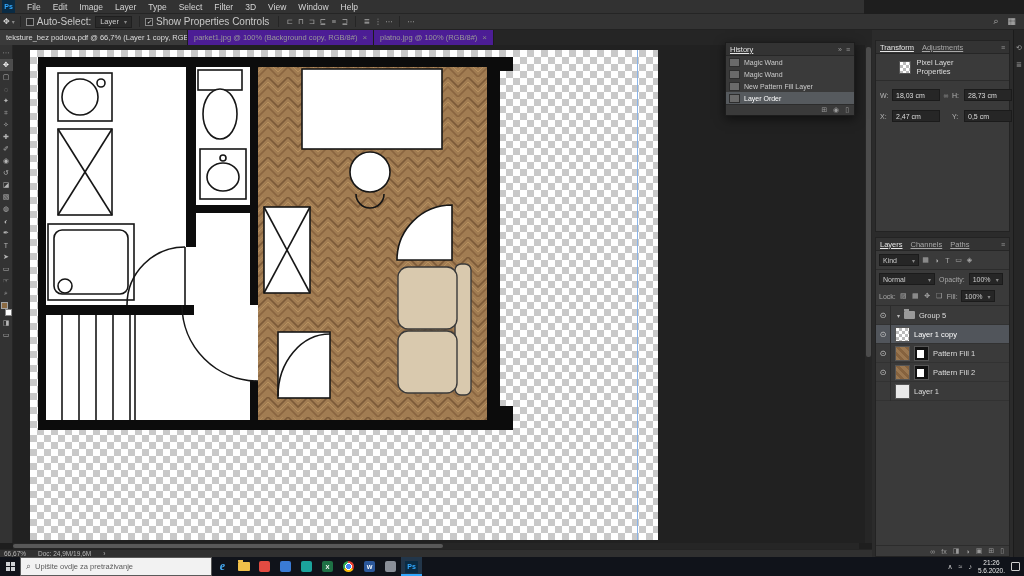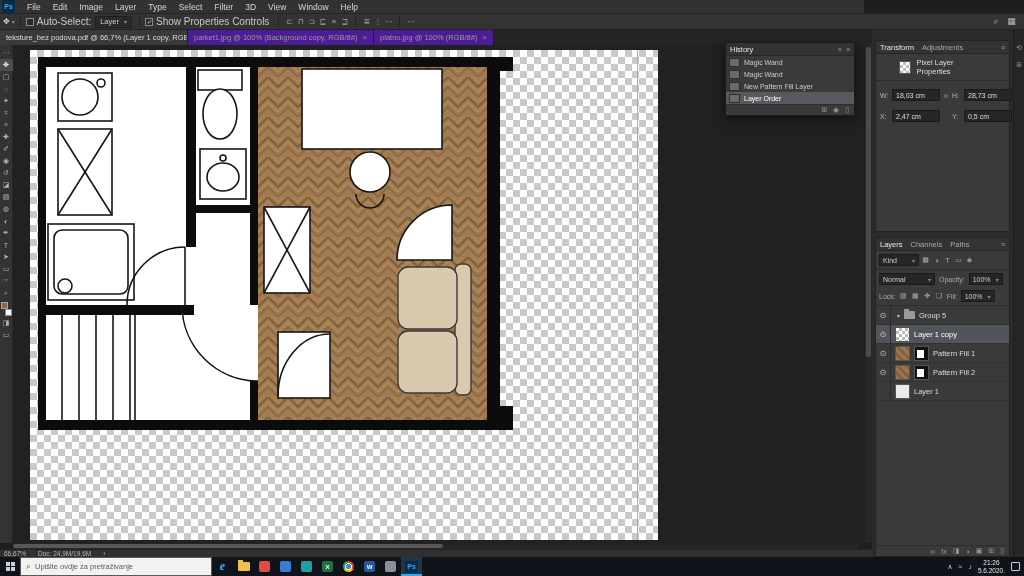--- a/index.html
+++ b/index.html
@@ -43,21 +43,21 @@
 .guide{position:absolute;left:607px;top:0;width:1px;height:490px;background:#8ab4e8;}
 .vscroll{position:absolute;right:0;top:0;width:7px;height:498px;background:#262626;}
 .vthumb{position:absolute;top:2px;left:1px;width:5px;height:310px;background:#4c4c4c;border-radius:2px;}
 .hscroll{position:absolute;left:13px;top:543px;width:846px;height:6px;background:#262626;z-index:6;}
 .hthumb{position:absolute;left:0;top:1px;width:430px;height:4px;background:#585858;border-radius:2px;}
 .statusbar{position:absolute;left:0;top:549px;width:872px;height:8px;background:#303030;border-top:1px solid #242424;display:flex;align-items:center;gap:12px;font-size:6.5px;color:#b8b8b8;padding-left:4px;z-index:6;}
 
 
 .history-panel{position:absolute;left:725px;top:42px;width:130px;background:#3a3a3a;border:1px solid #1c1c1c;box-shadow:0 3px 10px rgba(0,0,0,.55);z-index:30;}
 .phead{height:13px;background:#333;display:flex;align-items:center;gap:8px;padding:0 4px;border-bottom:1px solid #262626;font-size:7.5px;}
-.ptab{color:#a8a8a8;} .ptab.active{color:#e6e6e6;}
+.ptab{color:#a8a8a8;text-decoration:underline;} .ptab.active{color:#e6e6e6;}
 .phead-ic{margin-left:auto;display:flex;gap:4px;color:#999;font-size:7px;}
 .hist-row{height:12px;display:flex;align-items:center;gap:4px;padding:0 3px;font-size:7px;color:#ccc;}
 .hist-row.selected{background:#565a5e;color:#fff;}
 .hist-ico{width:11px;height:9px;background:#6a6a6a;border:1px solid #2d2d2d;flex:0 0 auto;}
 .pfoot{height:11px;display:flex;justify-content:flex-end;align-items:center;gap:6px;padding:0 5px;border-top:1px solid #2c2c2c;color:#9a9a9a;font-size:7px;}
 
 
 .dock{position:absolute;left:872px;top:30px;width:141px;height:527px;background:#2b2b2b;padding:10px 3px 0;display:flex;flex-direction:column;gap:5px;z-index:7;}
 .panel{background:#3a3a3a;border:1px solid #232323;display:flex;flex-direction:column;}
 .color-panel{height:82px;}

